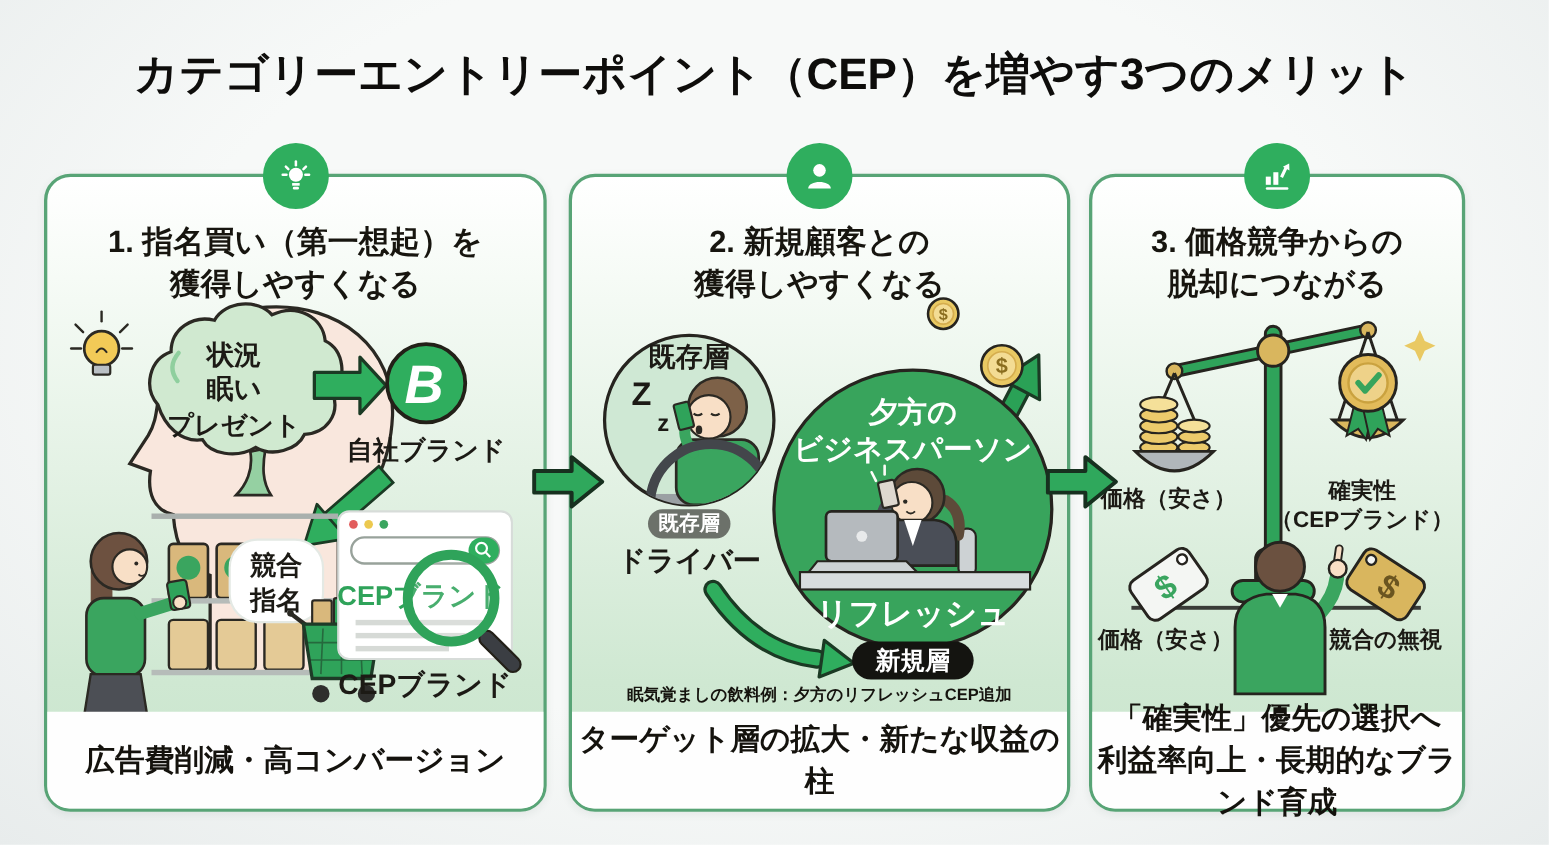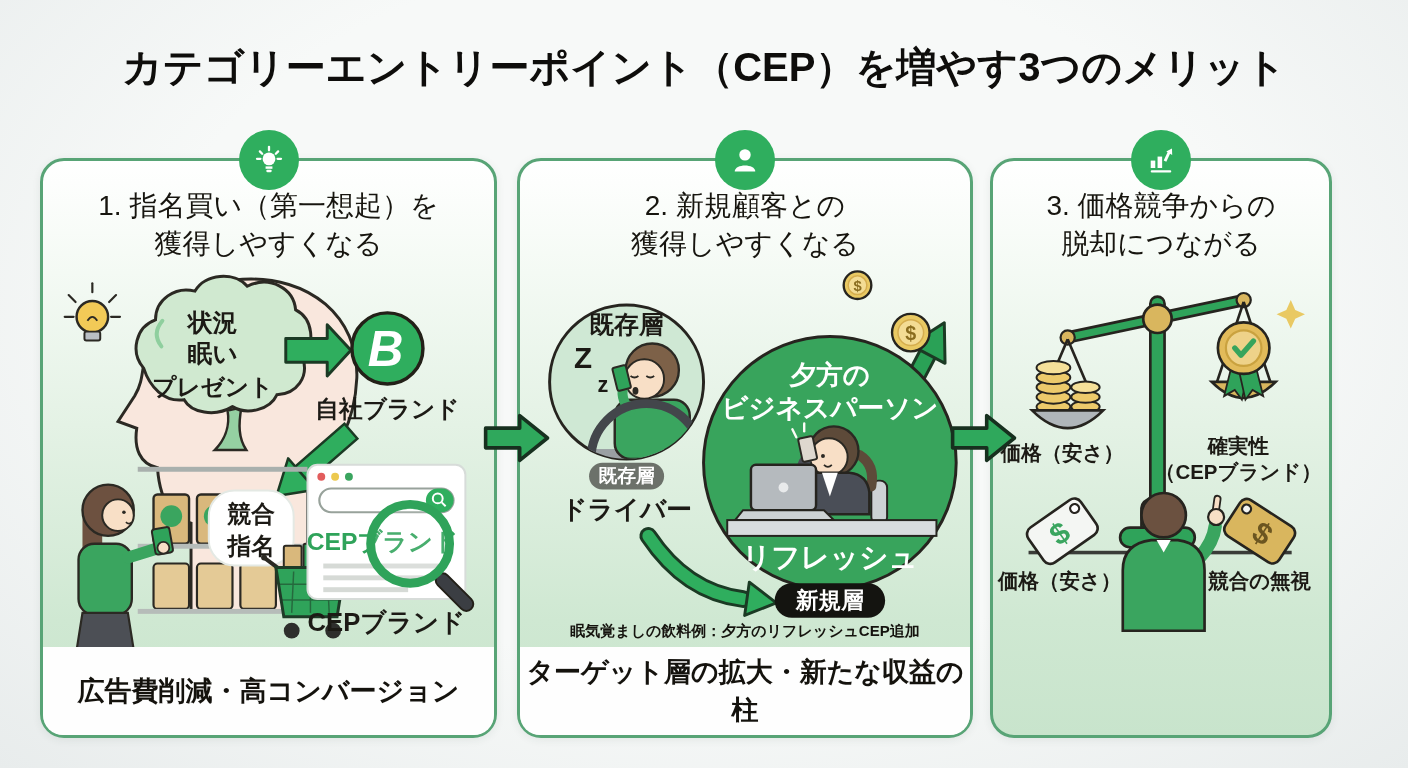--- a/index.html
+++ b/index.html
@@ -21,21 +21,21 @@
   }
   .card1{left:40px;width:457px;}
   .card2{left:517px;width:456px;}
   .card3{left:990px;width:342px;}
   .badge{
     position:absolute;top:-31px;left:50%;transform:translateX(-50%);
     width:60px;height:60px;border-radius:50%;background:#2fae5e;
     display:flex;align-items:center;justify-content:center;
   }
   .card-title{
-    margin-top:26px;text-align:center;font-size:28px;font-weight:400;
+    margin-top:40px;text-align:center;font-size:28px;font-weight:700;
     line-height:1.35;color:#17150f;
   }
   .illu{position:absolute;left:0;top:92px;width:100%;height:400px;}
   .footer{
     position:absolute;left:0;right:0;bottom:0;height:88px;background:#fefefe;
     border-radius:0 0 20px 20px;display:flex;flex-direction:column;justify-content:center;
     text-align:center;font-size:27px;font-weight:800;line-height:1.42;color:#14120d;
   }
   .note{
     position:absolute;left:0;right:0;bottom:94px;text-align:center;
@@ -390,20 +390,24 @@
     <g>
       <g transform="translate(300,288) rotate(33)">
         <rect x="-36" y="-24" width="72" height="48" rx="9" fill="#d9b65e" stroke="#26241f" stroke-width="3"></rect>
         <circle cx="-26" cy="-13" r="5" fill="#f2f4f1" stroke="#26241f" stroke-width="2.5"></circle>
         <text x="4" y="12" font-size="34" font-weight="900" style="fill:#6b5520">$</text>
       </g>
     </g>
     <text x="300" y="352" font-size="23">競合の無視</text>
   </svg>
 
+  <div class="footer">
+    <div>「確実性」優先の選択へ</div>
+    <div>利益率向上・長期的なブランド育成</div>
+  </div>
 </div>
 
 <svg class="flow-arrow" style="left:481px;" viewBox="0 0 76 58">
   <polygon points="3,18 41,18 41,4 72,29 41,54 41,40 3,40" fill="#2fa85c" stroke="#17301f" stroke-width="4" stroke-linejoin="round"></polygon>
 </svg>
 <svg class="flow-arrow" style="left:948px;" viewBox="0 0 76 58">
   <polygon points="3,18 41,18 41,4 72,29 41,54 41,40 3,40" fill="#2fa85c" stroke="#17301f" stroke-width="4" stroke-linejoin="round"></polygon>
 </svg>
 
 </body></html>

